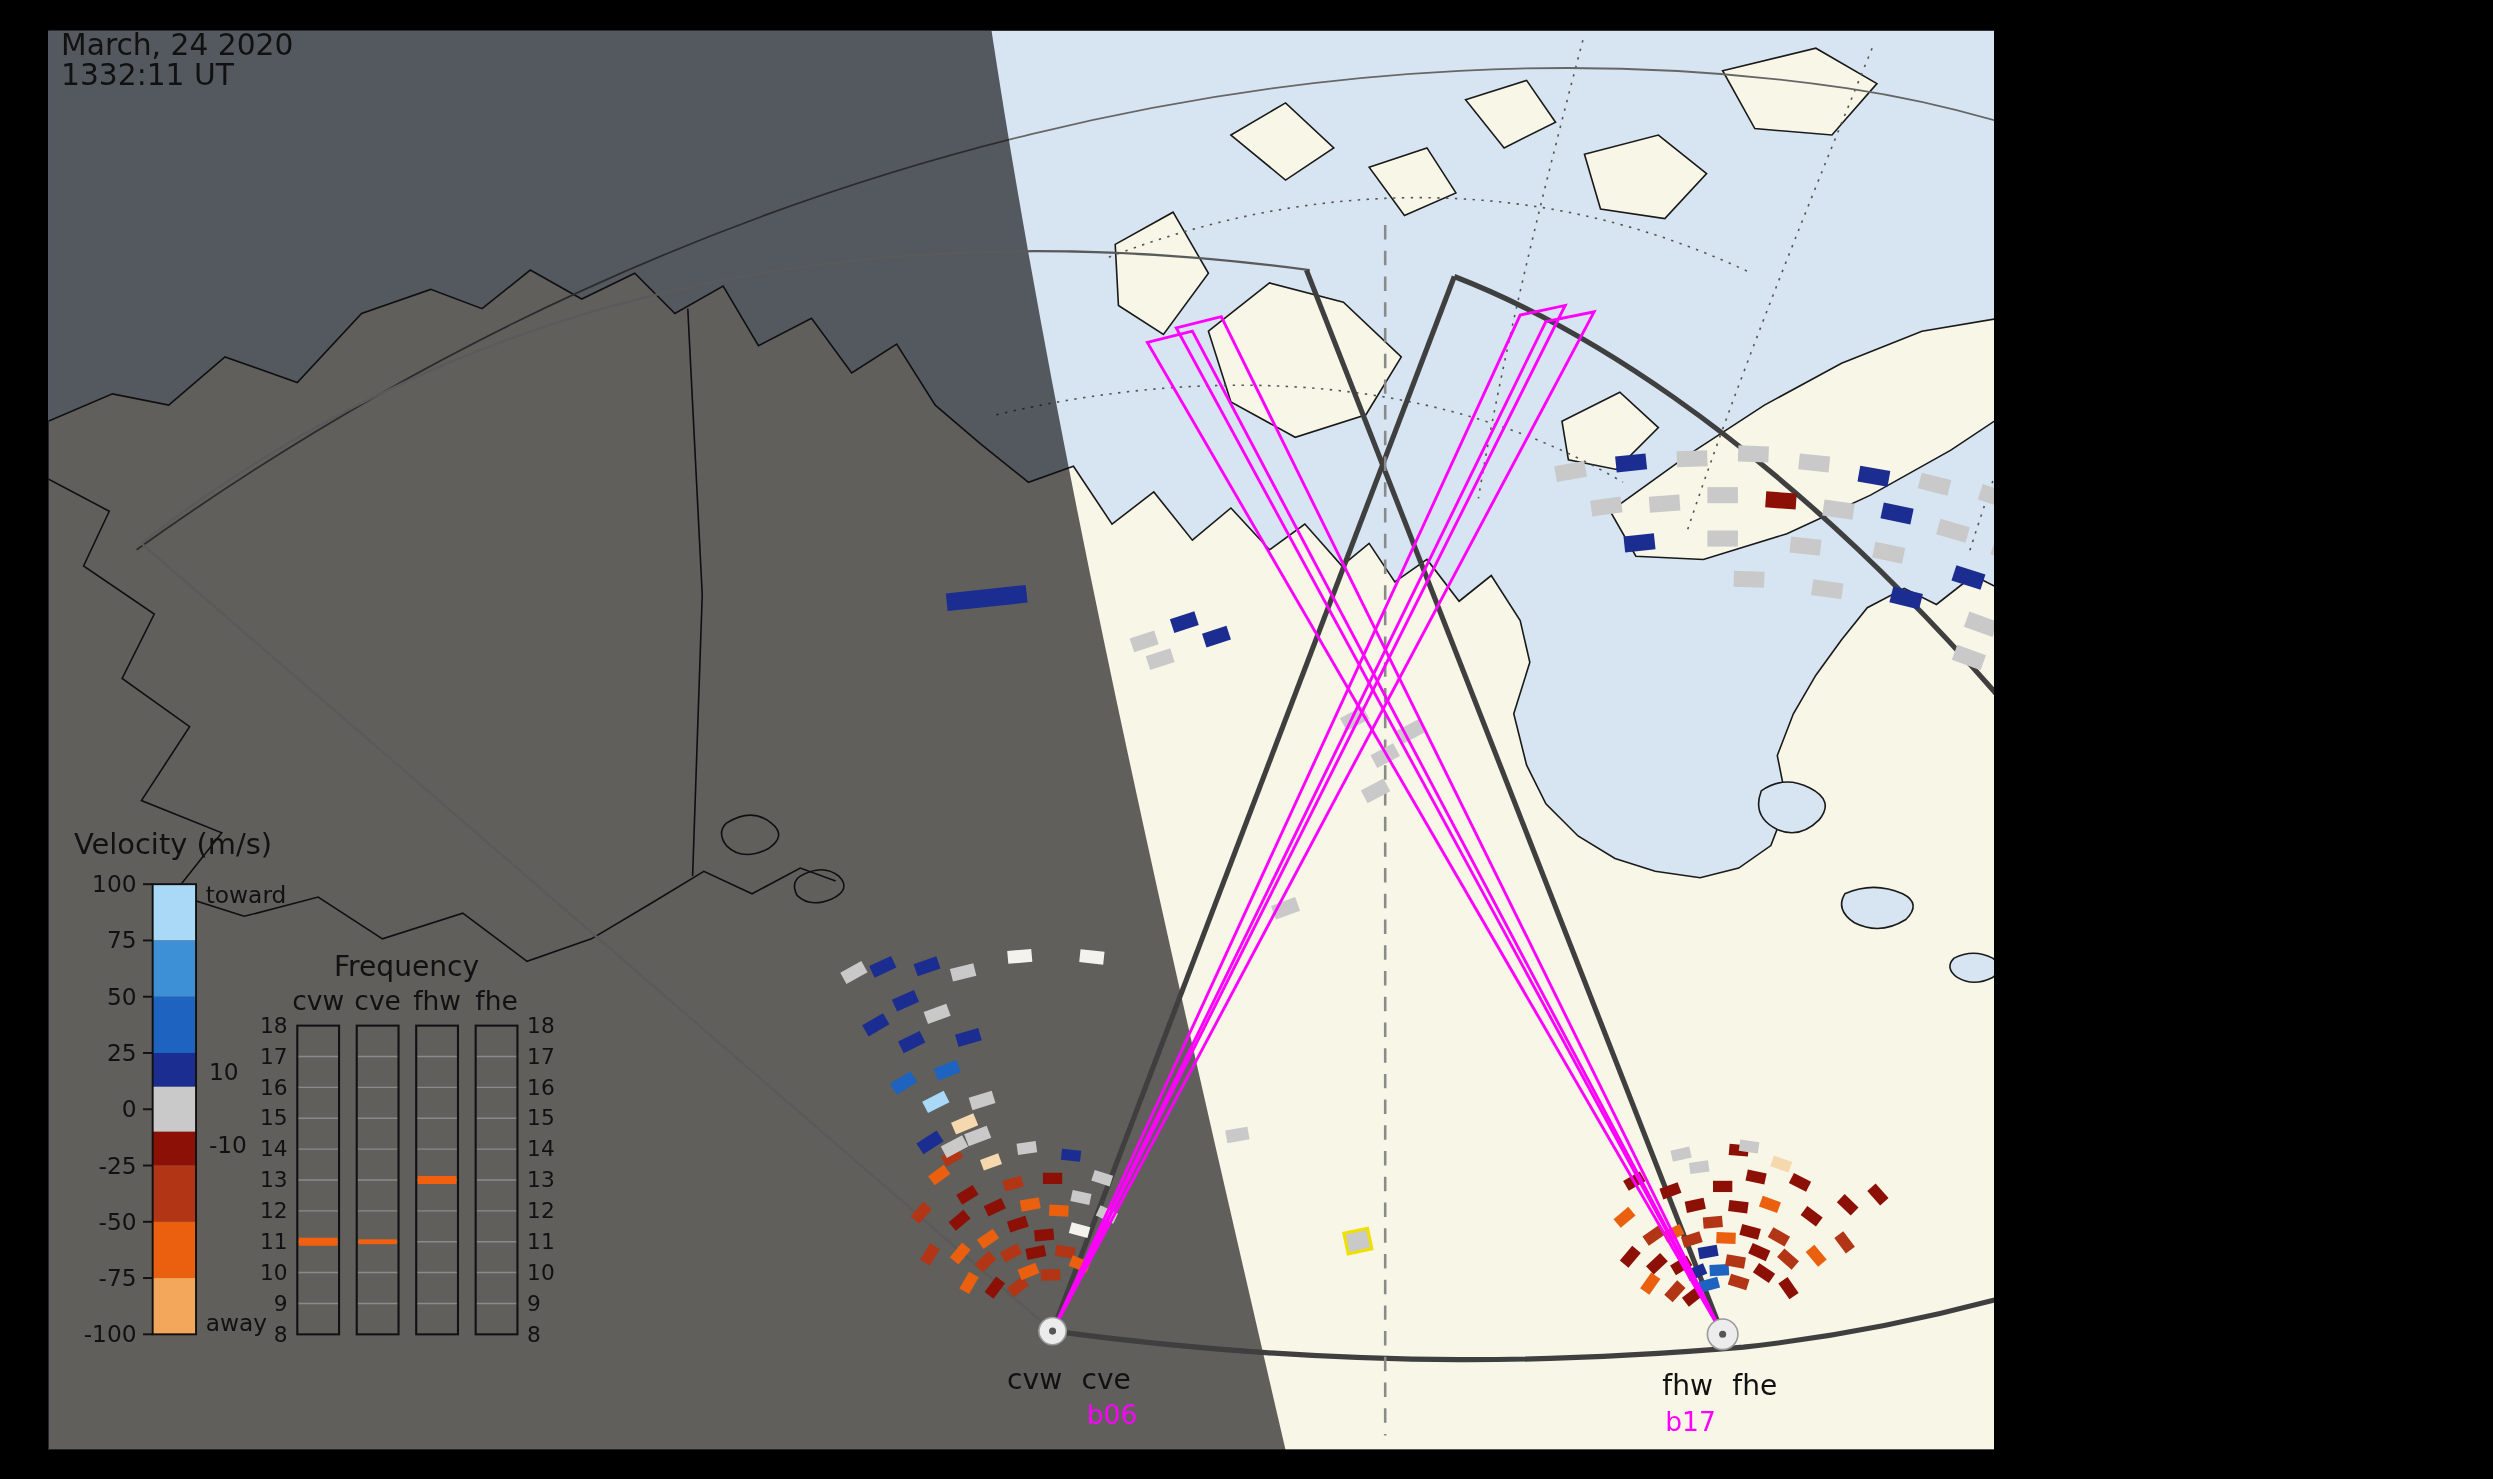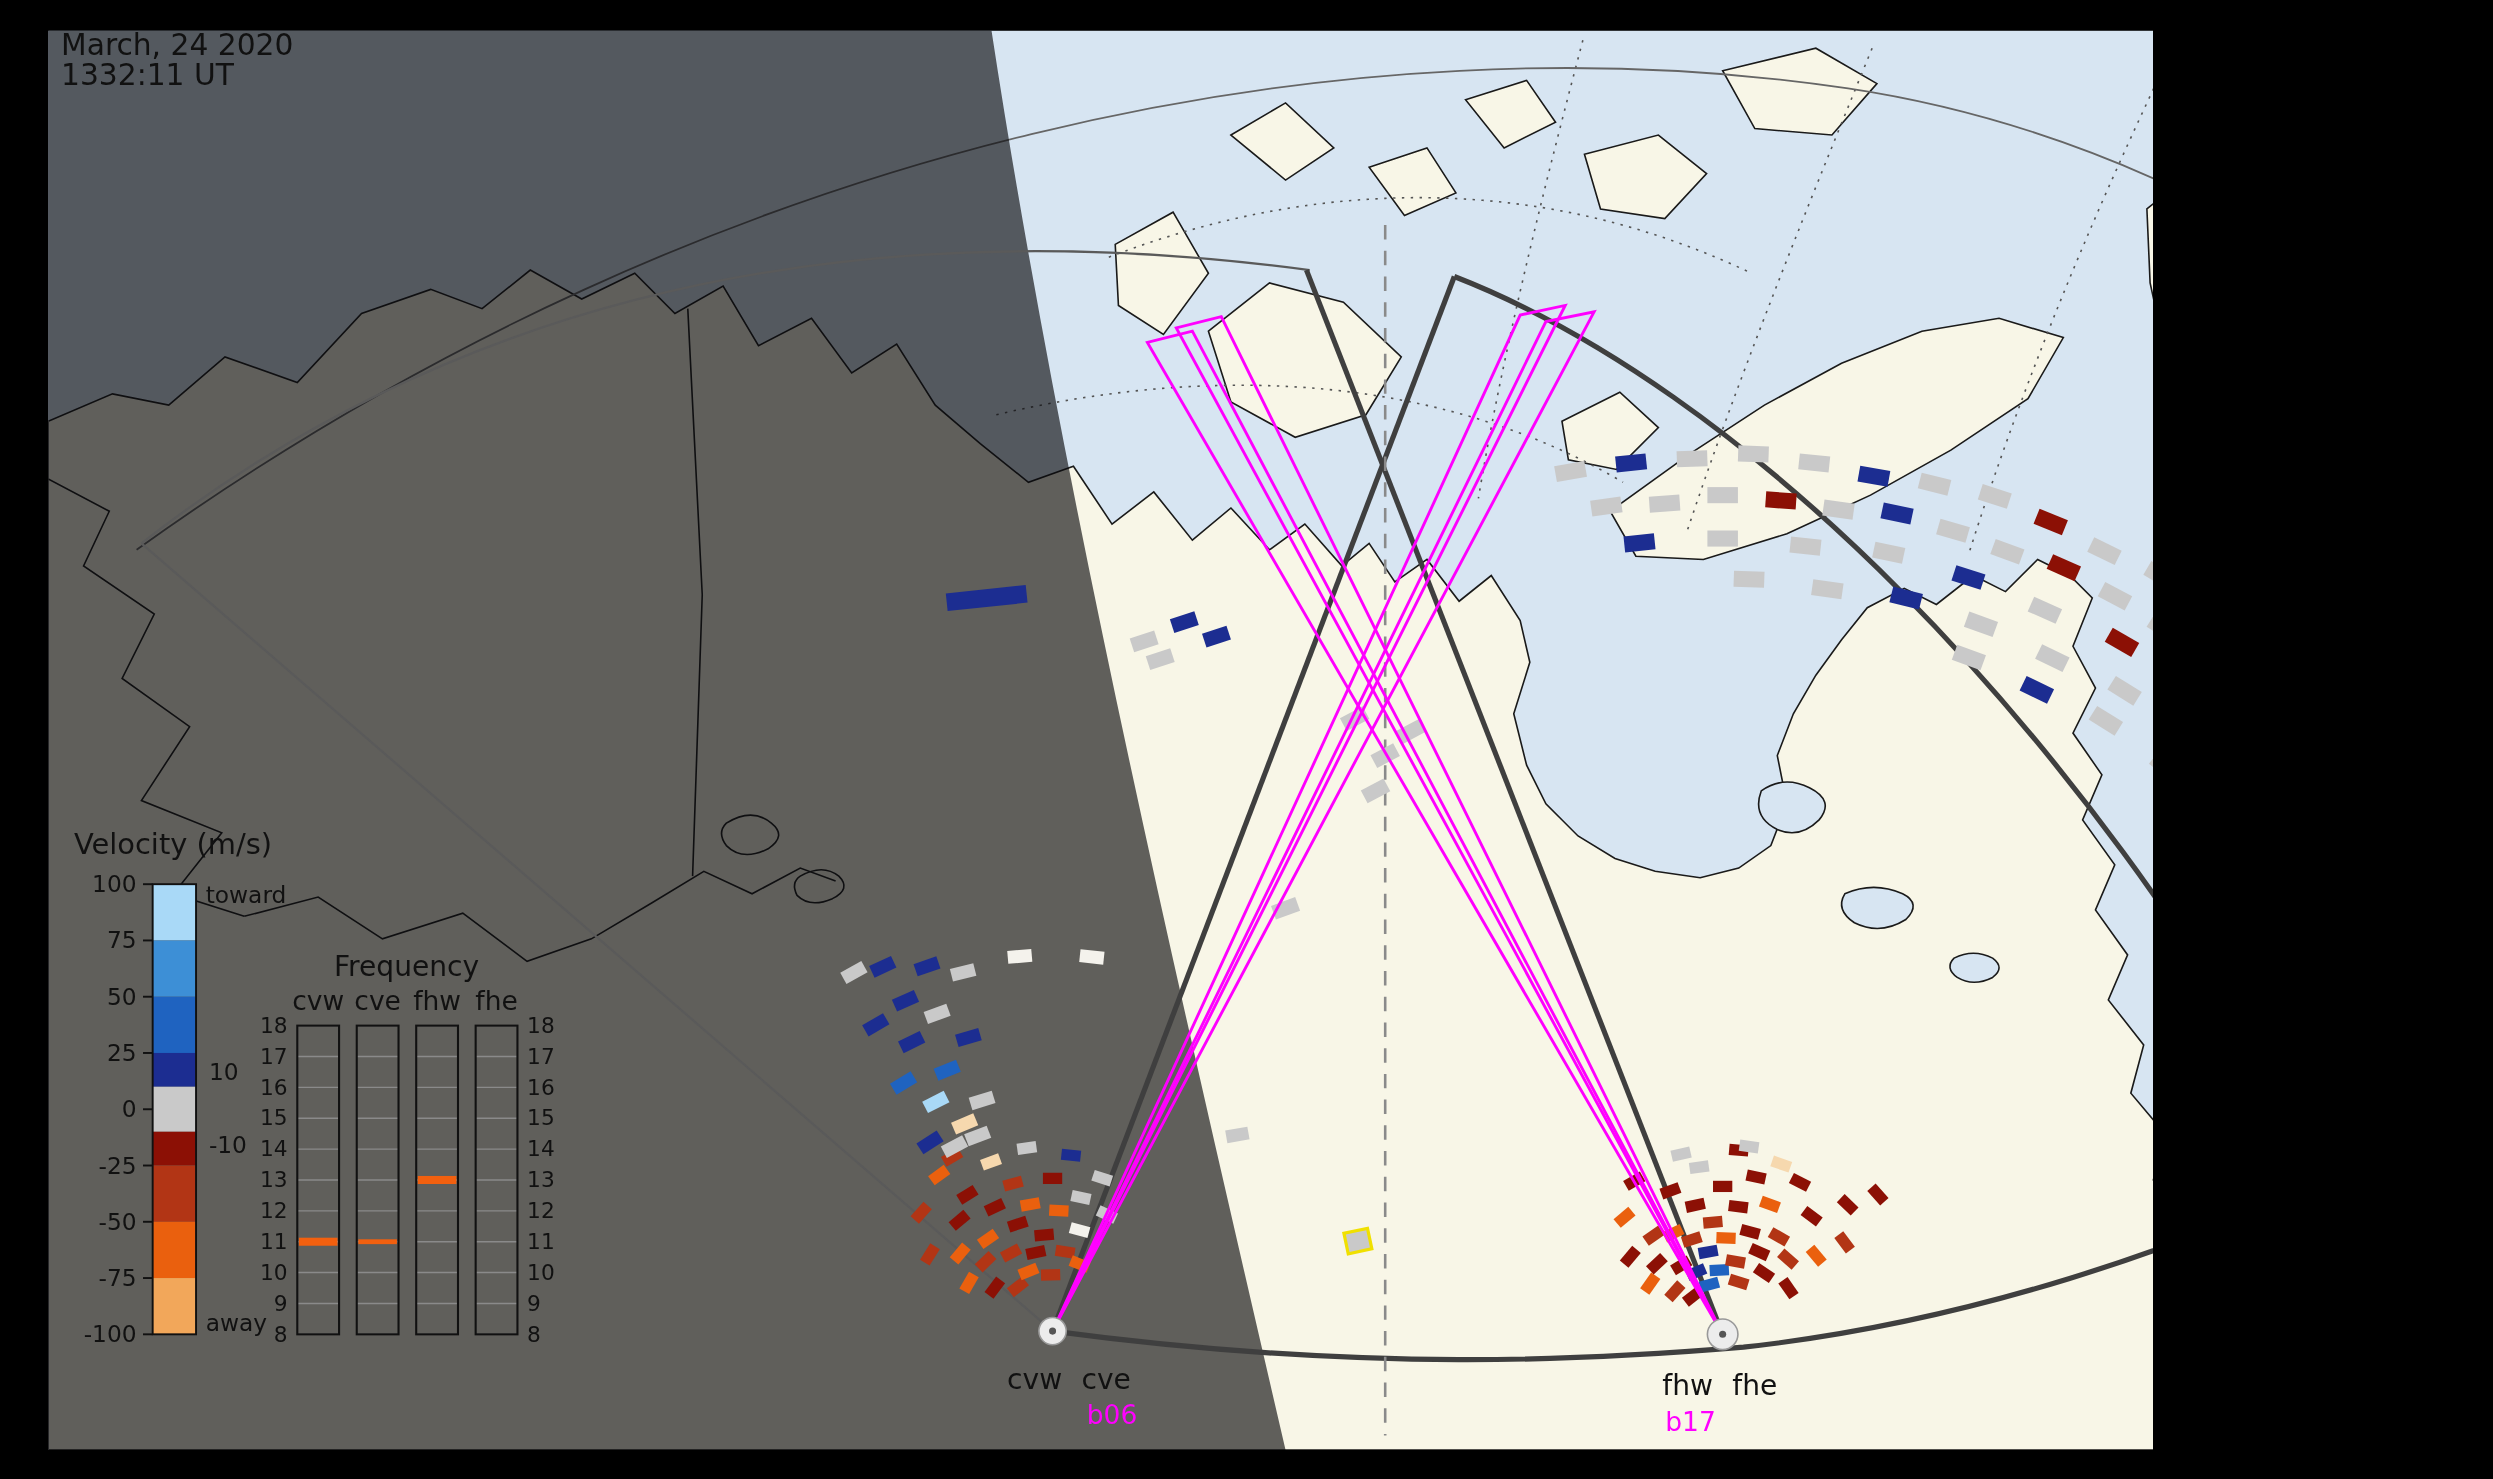--- a/index.html
+++ b/index.html
@@ -1,16 +1,16 @@
 <!DOCTYPE html>
 <html><head>
 <meta charset="utf-8">
 <style>
   html,body{margin:0;padding:0;background:#000;}
-  .stage{width:2153px;height:1479px;background:#8b5cf6;position:relative;overflow:hidden;}
+  .stage{width:1994px;height:1479px;background:#8b5cf6;position:relative;overflow:hidden;}
   svg{display:block;width:2494px;height:1479px;}
   text{font-family:"DejaVu Sans","Liberation Sans",sans-serif;}
   .blk{fill:#111;}
   .mag{fill:#ff00ff;}
 </style>
 </head>
 <body>
 
 <div class="stage">
 <svg viewBox="0 0 1552 920" preserveAspectRatio="none">

